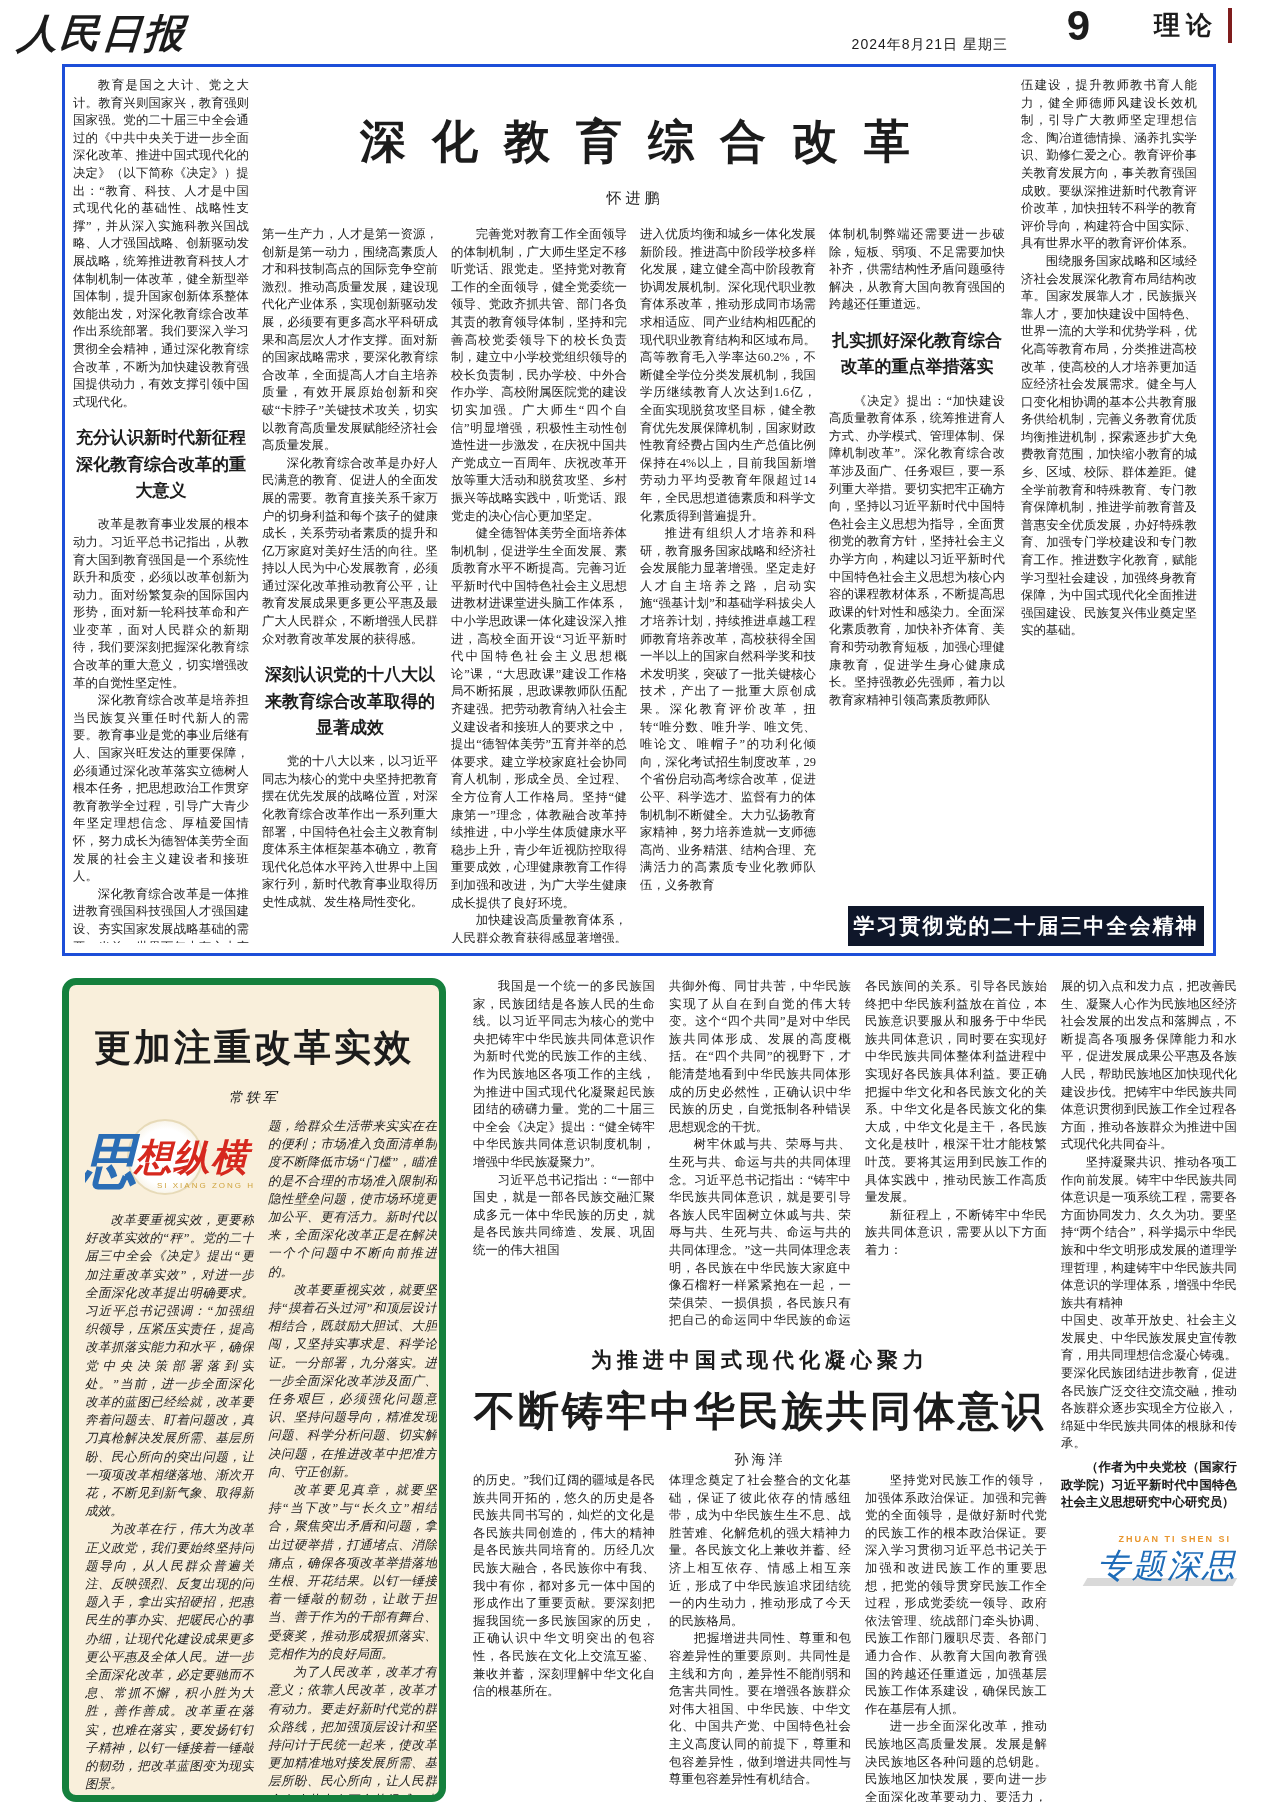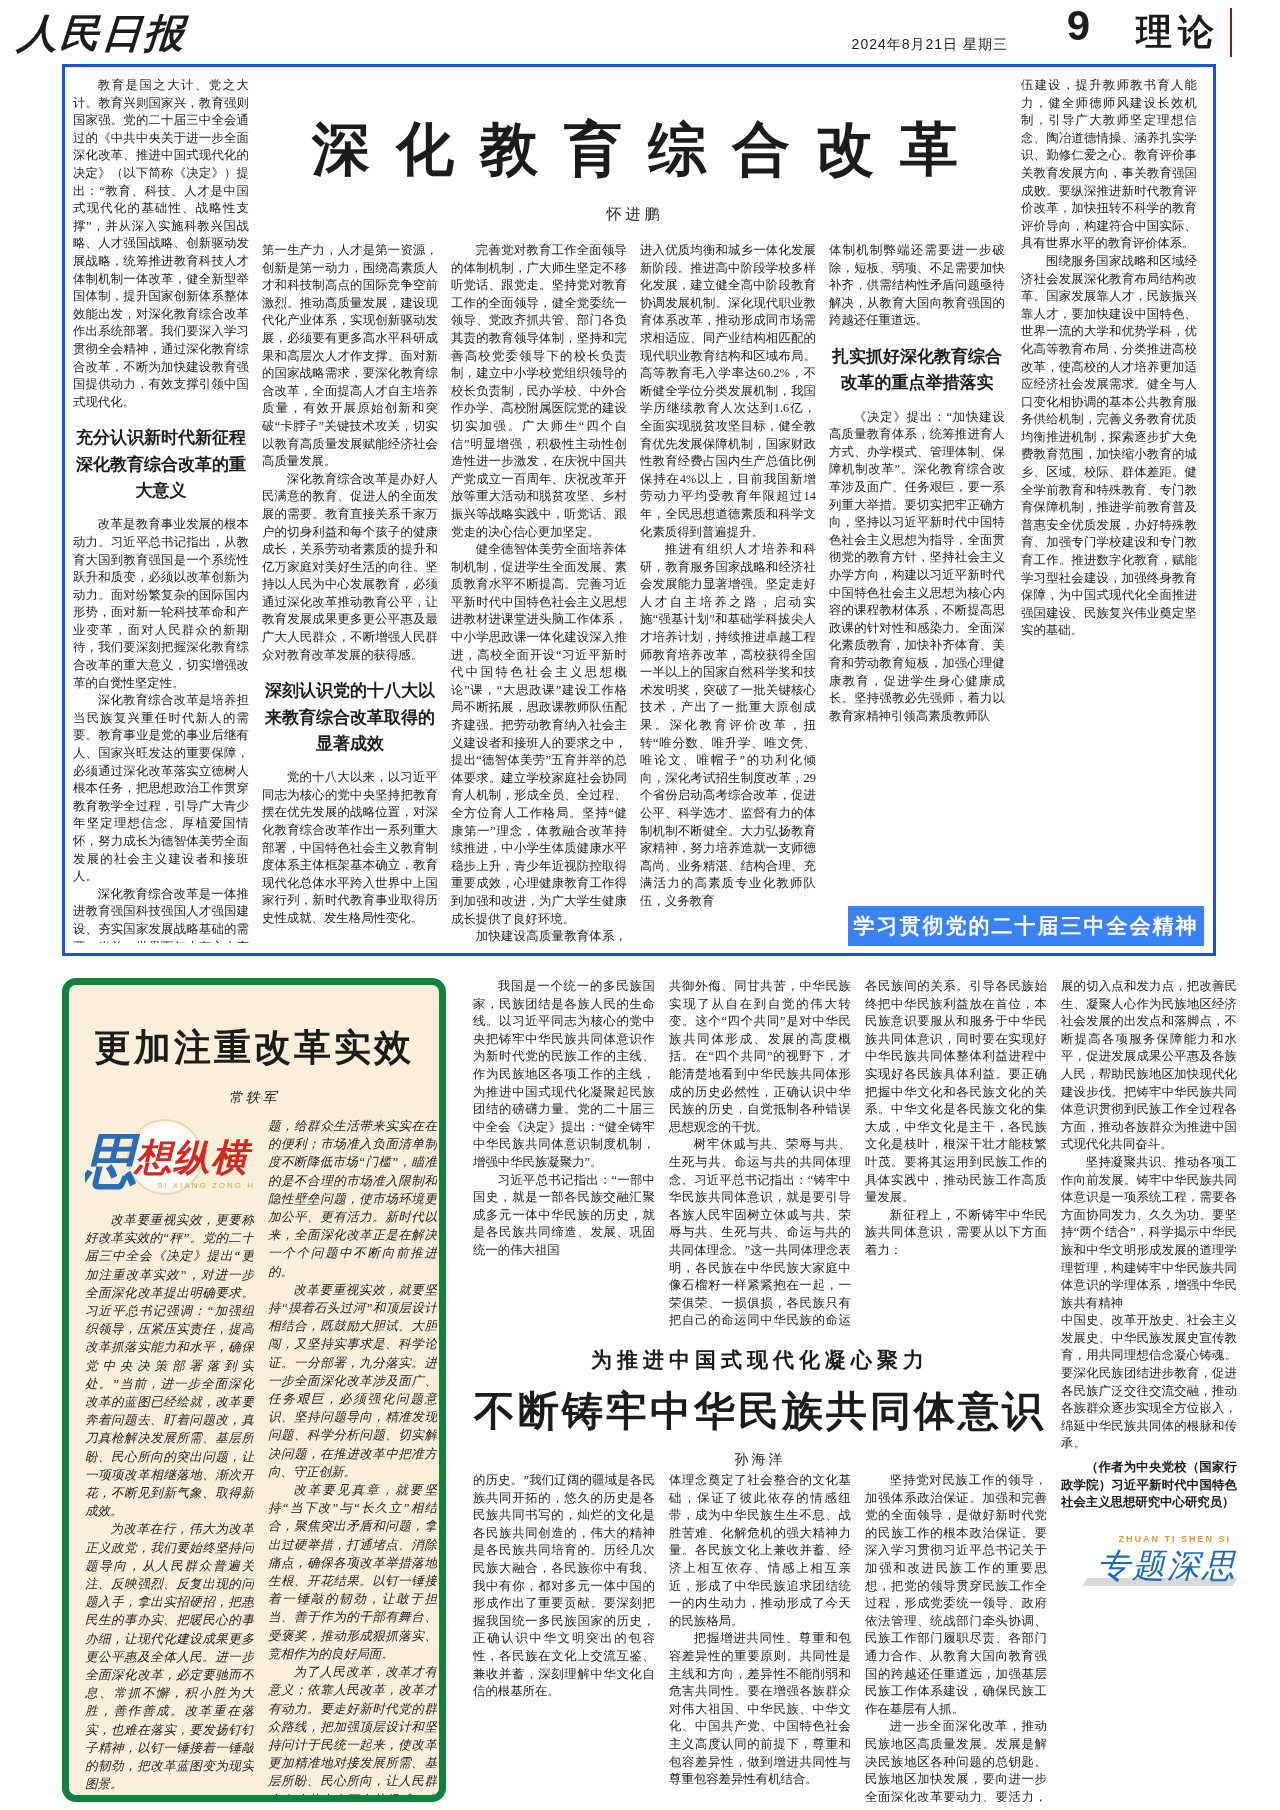--- a/index.html
+++ b/index.html
@@ -3,35 +3,35 @@
 <meta charset="utf-8">
 <style>
   html,body{margin:0;padding:0;background:#ffffff;}
   body{width:1280px;height:1810px;position:relative;font-family:"Liberation Serif",serif;color:#1c1c1c;overflow:hidden;}
 
   
   .header{position:absolute;left:14px;top:4px;right:40px;height:54px;}
   .masthead{position:absolute;left:4px;top:2px;font-family:"DejaVu Serif",serif;font-size:40px;font-weight:900;font-style:italic;letter-spacing:2px;transform:skewX(-4deg);}
   .dateline{position:absolute;right:232px;bottom:4px;font-family:"Liberation Sans",sans-serif;font-size:14px;letter-spacing:1px;font-weight:normal;margin-top:32px;}
   .pageno{position:absolute;right:150px;top:-2px;font-family:"Liberation Sans",sans-serif;font-size:42px;font-weight:bold;}
-  .section-name{position:absolute;right:8px;top:4px;font-family:"Liberation Sans",sans-serif;font-size:36px;font-weight:bold;letter-spacing:6px;border-right:2px solid #7f1d1d;padding-right:10px;}
+  .section-name{position:absolute;right:8px;top:4px;font-family:"Liberation Sans",sans-serif;font-size:26px;font-weight:bold;letter-spacing:6px;border-right:4px solid #7f1d1d;padding-right:10px;}
 
   
   .main-box{position:absolute;left:62px;top:64px;width:1154px;height:892px;border:3px solid #1d4ed8;box-sizing:border-box;padding:10px 8px;overflow:hidden;}
   .main-flex{display:flex;gap:13px;height:100%;}
   .mcol{width:176px;flex:0 0 auto;overflow:hidden;height:100%;}
   .mid{width:746px;flex:0 0 auto;display:flex;flex-direction:column;height:100%;}
   .mid-cols{display:flex;gap:13px;flex:1;overflow:hidden;}
   .mid .mcol{height:auto;}
-  .main-title{margin:34px 0 0 0;text-align:center;font-family:"Liberation Sans",sans-serif;font-weight:bold;font-size:58px;letter-spacing:26px;text-indent:26px;white-space:nowrap;}
+  .main-title{margin:34px 0 0 0;text-align:center;font-family:"Liberation Sans",sans-serif;font-weight:bold;font-size:46px;letter-spacing:26px;text-indent:26px;white-space:nowrap;}
   .main-author{margin:16px 0 18px 0;text-align:center;font-size:15px;letter-spacing:4px;}
   .paras p{margin:0;text-indent:2em;text-align:justify;font-size:12.4px;line-height:17.6px;}
   .paras.cont p:first-child{text-indent:0;}
   h3.subhead{font-family:"Liberation Sans",sans-serif;font-size:17px;font-weight:bold;text-align:center;line-height:1.55;margin:14px 2px 12px 2px;}
-  .banner{position:absolute;right:9px;bottom:7px;width:356px;height:40px;background:#3b82f6;color:#ffffff;font-family:"Liberation Sans",sans-serif;font-weight:bold;font-size:21px;letter-spacing:2px;display:flex;align-items:center;justify-content:center;}
+  .banner{position:absolute;right:9px;bottom:7px;width:356px;height:40px;background:#0f172a;color:#ffffff;font-family:"Liberation Sans",sans-serif;font-weight:bold;font-size:21px;letter-spacing:2px;display:flex;align-items:center;justify-content:center;}
 
   
   .left-box{position:absolute;left:62px;top:978px;width:384px;height:824px;background:#f9efdb;border:7px solid #15803d;border-radius:14px;box-sizing:border-box;padding:14px 16px;overflow:hidden;}
   .left-title{margin:24px 0 0 0;text-align:center;font-family:"Liberation Serif",serif;font-weight:bold;font-size:37px;letter-spacing:3px;}
   .left-author{margin:16px 0 10px 0;text-align:center;font-size:14px;font-style:italic;letter-spacing:3px;}
   .left-cols{display:flex;gap:14px;margin-top:4px;}
   .lcol{width:169px;flex:0 0 auto;overflow:hidden;}
   .left-box .paras p{font-style:italic;font-size:12.6px;line-height:18.2px;}
   .sxzh-logo{width:180px;height:84px;position:relative;margin:0 0 10px 0;}
   .sxzh-circle{position:absolute;left:42px;top:2px;width:72px;height:72px;border-radius:50%;background:radial-gradient(circle,#ffffff 55%,#efe2c4 100%);border:2px solid #e7dab8;}

